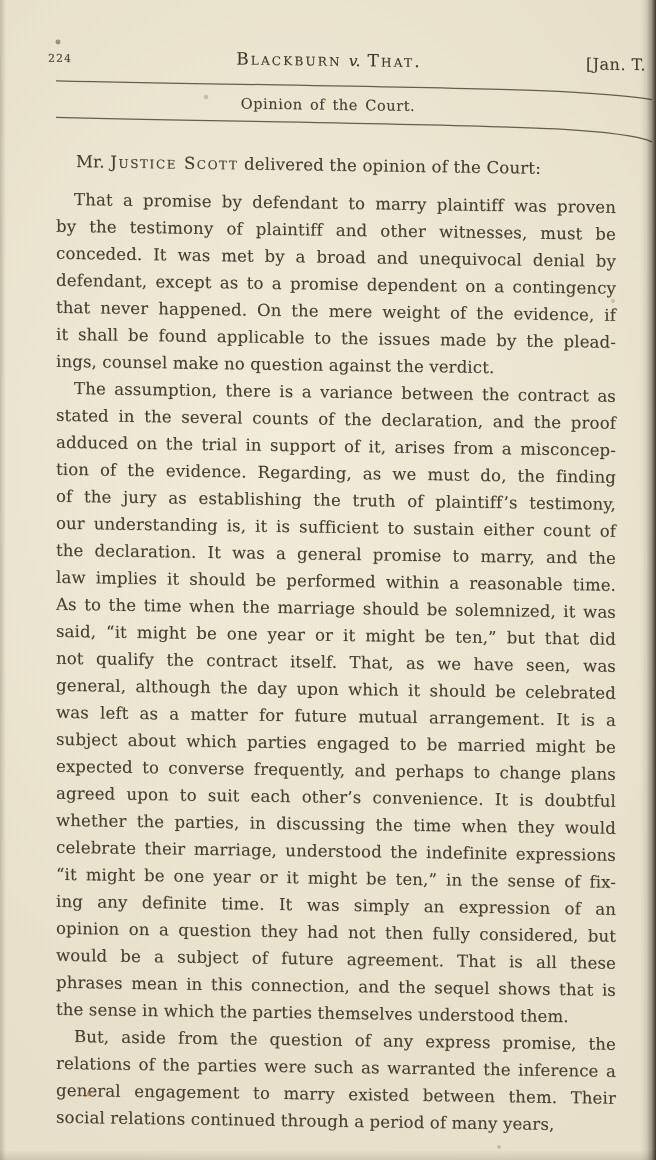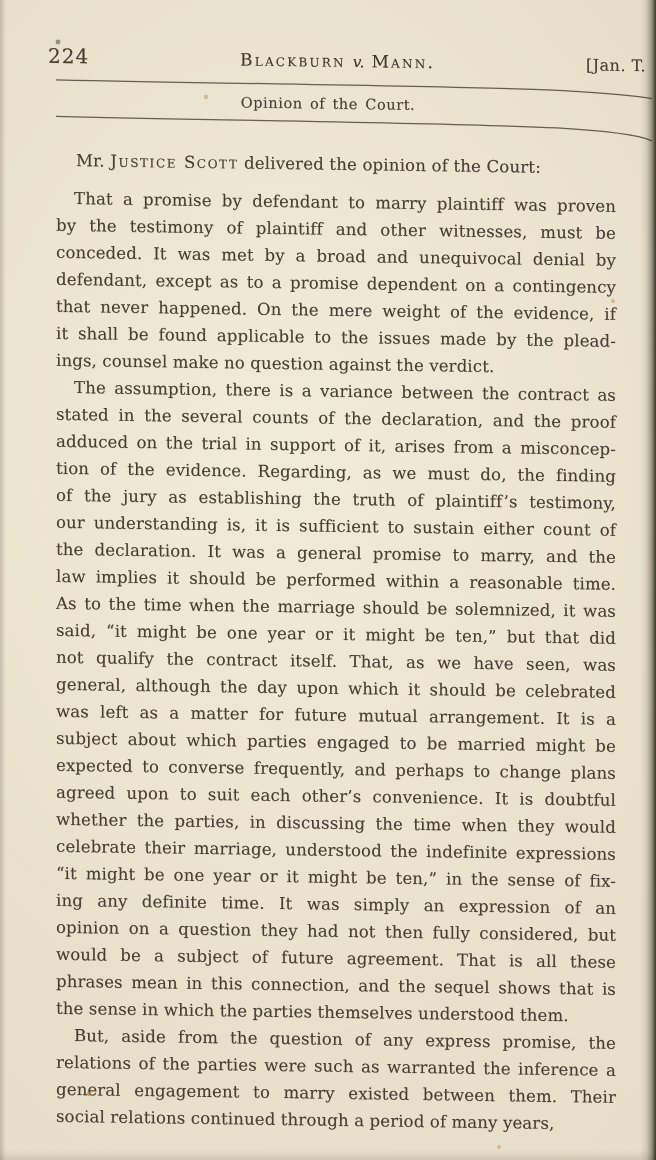--- a/index.html
+++ b/index.html
@@ -18,21 +18,21 @@
     position:absolute; inset:0;
     transform:skewY(0.82deg);
     transform-origin:0 0;
     text-shadow:0.2px 0.3px 0.6px rgba(70,60,45,0.35);
   }
   .running-head{
     margin:44px 10px 0 48px;
     display:flex; align-items:baseline;
     font-size:16px; line-height:22px;
   }
-  .pagenum{font-size:20px; letter-spacing:1px;}
+  .pagenum{font-size:11px; letter-spacing:1px;}
   .case-title{flex:1; text-align:center; color:#3f372b;}
   .sc{font-variant:small-caps; letter-spacing:2.2px;}
   .case-title .sc{font-size:17px;}
   .vs{font-style:italic; margin:0 7px; font-size:15.5px;}
   .term{font-size:16px; letter-spacing:0.5px; white-space:pre;}
   .rule{display:block; margin-left:55px;}
   .rule path{stroke:#57503f; stroke-width:1.25; fill:none; opacity:0.9;}
   .rule-top{margin-top:8px;}
   .rule-bottom{margin-top:3px;}
   .caption{
@@ -87,21 +87,21 @@
 </style>
 </head>
 <body>
 
 <div class="page">
   <div class="content">
 
     <div class="running-head">
       <span class="pagenum">224</span>
       <span class="case-title">
-        <span class="sc">Blackburn</span><span class="vs">v.</span><span class="sc">Mann.</span>
+        <span class="sc">Blackburn</span><span class="vs">v.</span><span class="sc">That.</span>
       </span>
       <span class="term">[Jan. T.</span>
     </div>
 
     <svg class="rule rule-top" width="600" height="15">
       <path d="M1 3 C 200 4.5 420 3.2 508 6.5 C 556 8.5 582 10.5 597 13.2"></path>
     </svg>
 
     <div class="caption">Opinion of the Court.</div>
 

